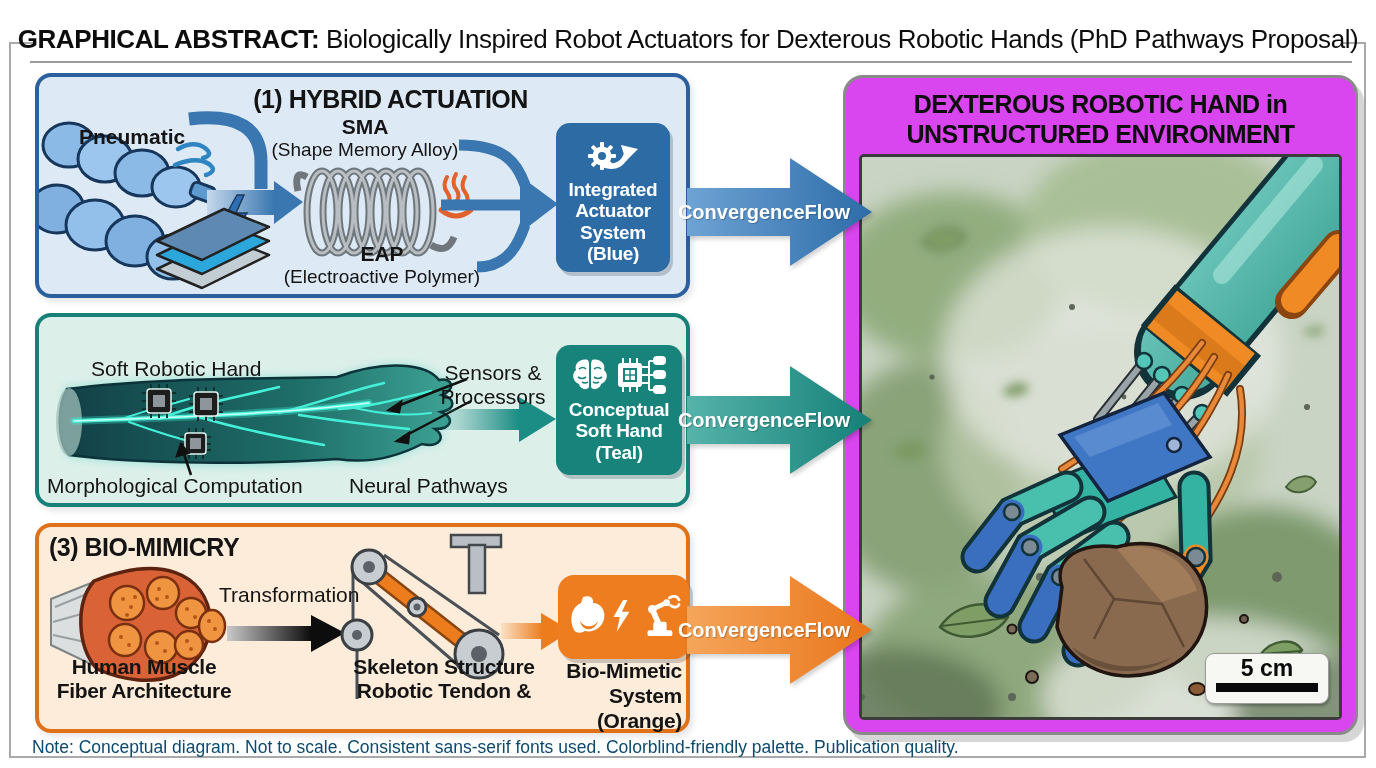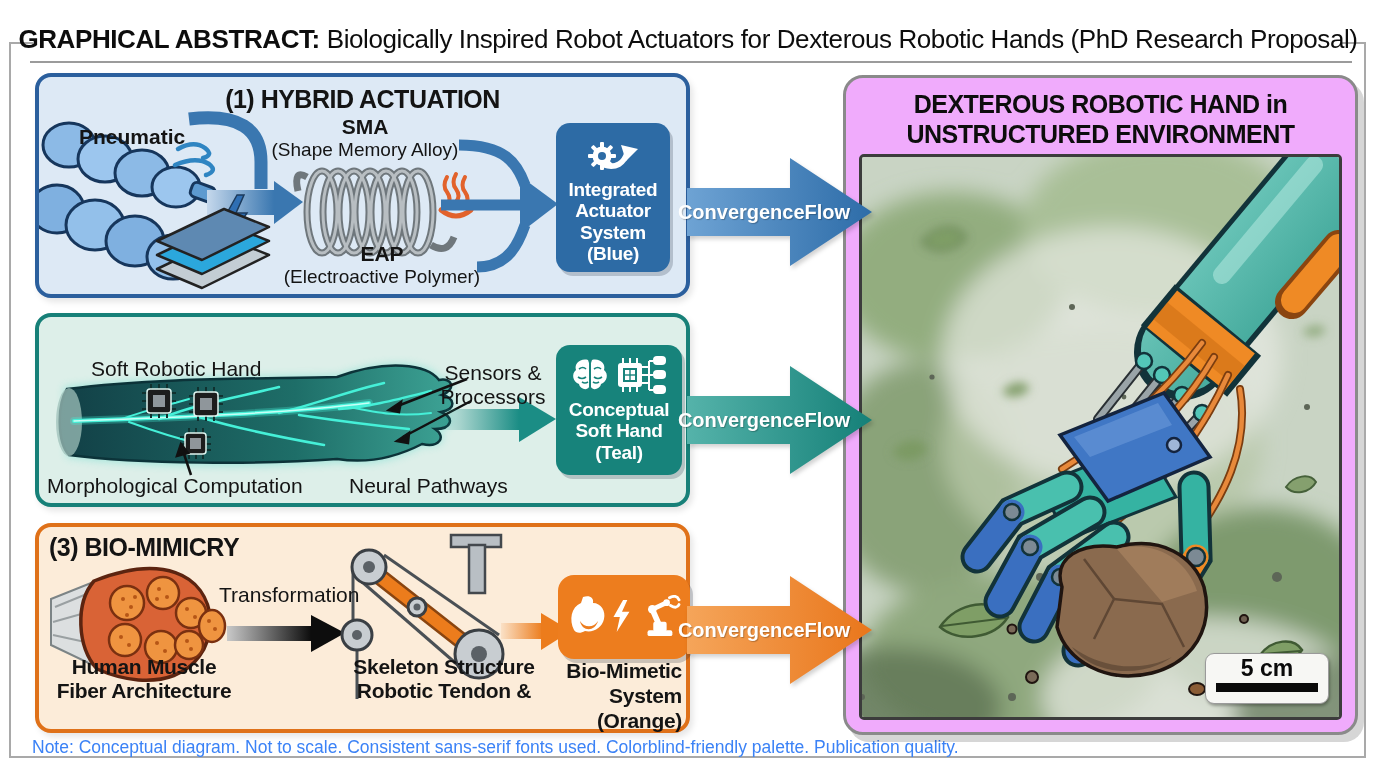--- a/index.html
+++ b/index.html
@@ -17,21 +17,21 @@
   .title b{font-weight:700;}
   .title-rule{position:absolute;left:30px;top:61px;width:1322px;height:2px;background:#9b9b9b;}
   
   .panel{position:absolute;left:35px;width:655px;border-radius:16px;box-sizing:border-box;
          box-shadow:3px 4px 6px rgba(0,0,0,0.10);}
   .panel1{top:73px;height:225px;background:#dde9f5;border:4px solid #2b5f9d;}
   .panel2{top:313px;height:194px;background:#ddefe9;border:4px solid #178078;}
   .panel3{top:523px;height:210px;background:#fcecd9;border:4px solid #df7119;}
   .panel-svg{position:absolute;left:0;top:0;}
   .p-header{position:absolute;font-weight:700;font-size:25px;letter-spacing:-0.5px;color:#141414;white-space:nowrap;}
-  .p1-header{left:0;top:8px;width:100%;text-align:center;}
+  .p1-header{left:0;top:8px;width:100%;text-align:center;padding-left:28px;}
   .p23-header{left:10px;top:6px;}
   .lbl{position:absolute;white-space:nowrap;color:#141414;}
   .lbl-b{font-weight:700;}
   .cblock{position:absolute;text-align:center;line-height:1.15;color:#141414;}
   
   .endbox{position:absolute;border-radius:14px;color:#fff;text-align:center;
           box-shadow:3px 4px 0 rgba(30,40,60,0.22);}
   .endbox .ic{display:flex;justify-content:center;align-items:center;gap:6px;margin-top:9px;}
   .endbox .tx{font-weight:700;font-size:19px;line-height:1.13;letter-spacing:-0.3px;margin-top:3px;}
   .ebox-blue{left:517px;top:46px;width:114px;height:149px;background:#2d6ba5;}
@@ -40,43 +40,43 @@
   .ebox-orange .ic{margin-top:20px;}
   .ebox-orange-text{position:absolute;right:4px;top:132px;width:210px;text-align:right;
       font-weight:700;font-size:21px;line-height:1.18;letter-spacing:-0.3px;color:#141414;}
   
   .conv{position:absolute;left:687px;width:185px;height:120px;z-index:5;}
   .conv svg{position:absolute;left:0;top:0;filter:drop-shadow(2px 3px 2px rgba(0,0,0,0.18));}
   .conv .clabel{position:absolute;left:2px;top:0;width:150px;height:120px;display:flex;flex-direction:row;
       justify-content:center;align-items:center;color:#fff;font-weight:700;font-size:20px;line-height:1.1;
       text-shadow:1px 1px 1px rgba(0,0,0,0.25);}
   
-  .result{position:absolute;left:843px;top:75px;width:515px;height:660px;background:#f0abfc;
+  .result{position:absolute;left:843px;top:75px;width:515px;height:660px;background:#d946ef;
       border:3px solid #8a8a8a;border-radius:20px;box-sizing:border-box;z-index:1;
       box-shadow:6px 7px 0 rgba(0,0,0,0.16);}
   .result-title{position:absolute;left:0;top:12px;width:100%;text-align:center;font-weight:700;
       font-size:25px;letter-spacing:-0.5px;line-height:1.18;color:#0d0d0d;}
   .scene{position:absolute;left:13px;top:76px;width:483px;height:566px;border:3px solid #3c3c3c;
       border-radius:5px;overflow:hidden;background:#c9d4c4;box-sizing:border-box;}
   .scalebar{position:absolute;right:10px;bottom:13px;width:122px;height:49px;background:#f7f7f4;
       border:1px solid #9a9a9a;border-radius:9px;box-shadow:1px 2px 3px rgba(0,0,0,0.3);text-align:center;}
   .scalebar .sb-t{font-weight:700;font-size:23px;color:#0a0a0a;margin-top:1px;}
   .scalebar .sb-bar{height:9px;background:#0a0a0a;margin:1px 10px 0 10px;}
-  .note{position:absolute;left:32px;top:737px;font-size:17.5px;color:#3b82f6;}
+  .note{position:absolute;left:32px;top:737px;font-size:17.5px;color:#0c4a6e;}
 </style>
 </head>
 <body>
 
 <div class="frame" style="left:9px;top:42px;width:2px;height:715px;"></div>
 <div class="frame" style="left:9px;top:42px;width:24px;height:2px;"></div>
 <div class="frame" style="left:1364px;top:42px;width:2px;height:715px;"></div>
 <div class="frame" style="left:1342px;top:42px;width:24px;height:2px;"></div>
 <div class="frame" style="left:9px;top:756px;width:1357px;height:2px;"></div>
 
-<div class="title"><b>GRAPHICAL ABSTRACT:</b><span> Biologically Inspired Robot Actuators for Dexterous Robotic Hands (PhD Research Proposal)</span></div>
+<div class="title"><b>GRAPHICAL ABSTRACT:</b><span> Biologically Inspired Robot Actuators for Dexterous Robotic Hands (PhD Pathways Proposal)</span></div>
 <div class="title-rule"></div>
 
 <section class="panel panel1">
   <svg class="panel-svg" width="647" height="217" viewBox="0 0 647 217">
     <defs>
       <linearGradient id="p1arrow" x1="0" y1="0" x2="1" y2="0">
         <stop offset="0" stop-color="#c5d8ec"></stop>
           <stop offset="1" stop-color="#3a77b0"></stop>
       </linearGradient>
     </defs>

